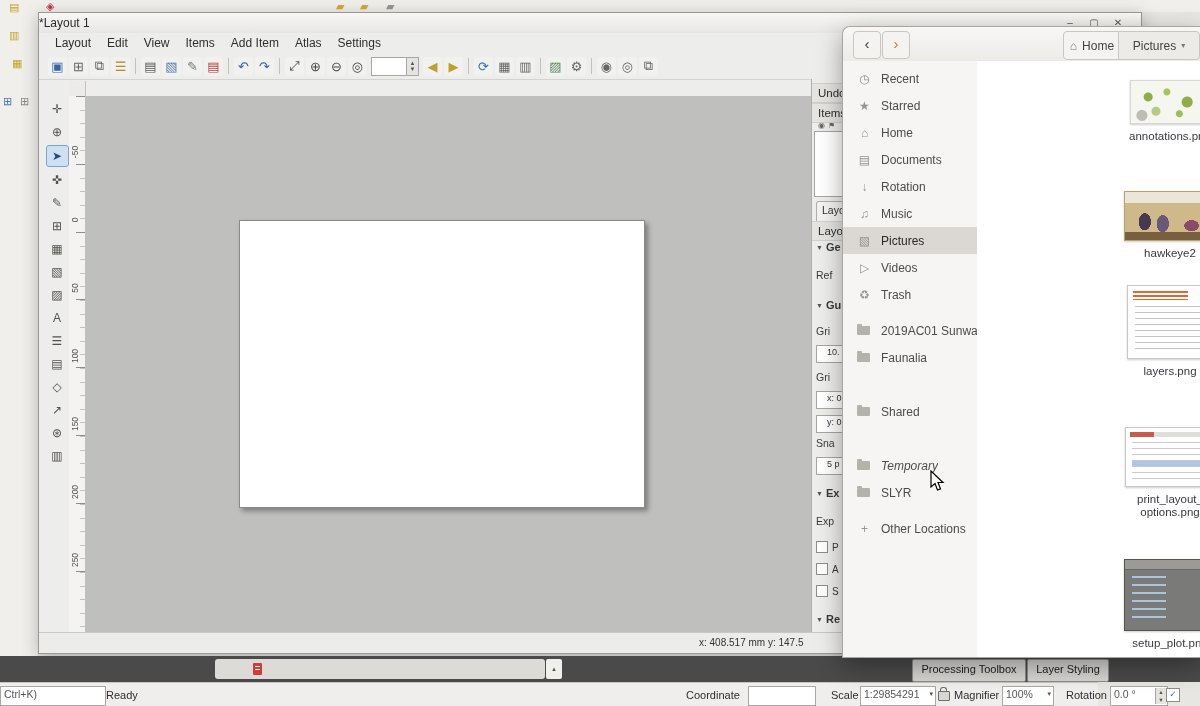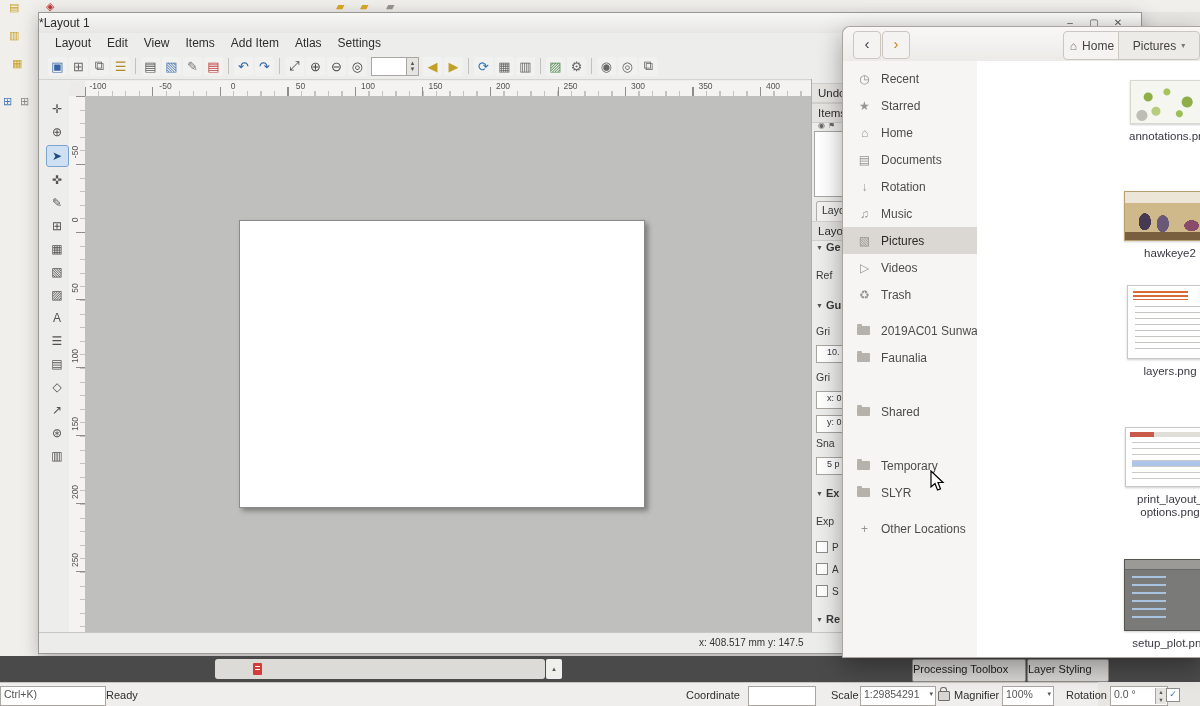--- a/index.html
+++ b/index.html
@@ -73,21 +73,21 @@
   #lw-coords{position:absolute;left:660px;top:4px;font-size:10px;color:#333;white-space:nowrap}
 
   
   #dstrip{left:0;top:656px;width:1200px;height:26px;background:#4a4a4a}
   #dpill{left:215px;top:3px;width:330px;height:20px;background:#dcdbd8;border-radius:3px}
   #dpill-icon{left:38px;top:4px;width:9px;height:12px;background:#d43a3a;border-radius:1px}
   #dpill-icon::after{content:"";position:absolute;left:2px;top:3px;width:5px;height:1px;background:#fff;box-shadow:0 3px 0 #fff}
   #dsliver{left:546px;top:3px;width:16px;height:20px;background:#efefec;border-radius:2px;text-align:center;
       font-size:7px;color:#555;line-height:20px}
   .dtab{position:absolute;top:3px;height:21px;background:#d6d4d1;border:1px solid #8f8d8a;border-radius:2px;
-      font-size:11px;color:#1c1c1c;text-align:left;line-height:19px}
+      font-size:11px;color:#1c1c1c;text-align:center;line-height:19px}
 
   
   #bstatus{left:0;top:682px;width:1098px;height:24px;background:#efeeec;border-top:1px solid #c9c6c2}
   .bs-label{position:absolute;top:6px;font-size:11px;color:#2e2e2e;white-space:nowrap}
   .bs-input{position:absolute;top:3px;height:17px;background:#fff;border:1px solid #aaa7a2;font-size:10.5px;
       color:#555;padding:1px 3px 0 3px;white-space:nowrap;overflow:hidden}
   .bs-combo .car{position:absolute;right:2px;top:3px;font-size:7px;color:#555}
   .padlock{position:absolute;width:10px;height:8px;border:1px solid #6f6d69;border-radius:1px;background:#d8d6d2}
   .padlock::before{content:"";position:absolute;left:1px;top:-5px;width:5px;height:4px;border:1px solid #6f6d69;
       border-bottom:none;border-radius:3px 3px 0 0}
@@ -237,33 +237,20 @@
       <div class="ltool">▨</div>
       <div class="ltool">A</div>
       <div class="ltool">☰</div>
       <div class="ltool">▤</div>
       <div class="ltool">◇</div>
       <div class="ltool">↗</div>
       <div class="ltool">⊛</div>
       <div class="ltool">▥</div>
     </div>
   <div id="ruler-corner" class="abs"></div>
-  <div id="rulerh" class="abs">
-      <span class="rh-num" style="left: 13px;">-100</span>
-      <span class="rh-num" style="left: 80.5px;">-50</span>
-      <span class="rh-num" style="left: 148px;">0</span>
-      <span class="rh-num" style="left: 215.5px;">50</span>
-      <span class="rh-num" style="left: 283px;">100</span>
-      <span class="rh-num" style="left: 350.5px;">150</span>
-      <span class="rh-num" style="left: 418px;">200</span>
-      <span class="rh-num" style="left: 485.5px;">250</span>
-      <span class="rh-num" style="left: 553px;">300</span>
-      <span class="rh-num" style="left: 620.5px;">350</span>
-      <span class="rh-num" style="left: 688px;">400</span>
-    </div>
   <div id="rulerv" class="abs">
       <span class="rv-num" style="top: 56px;"><span>-50</span></span>
       <span class="rv-num" style="top: 124px;"><span>0</span></span>
       <span class="rv-num" style="top: 192px;"><span>50</span></span>
       <span class="rv-num" style="top: 260px;"><span>100</span></span>
       <span class="rv-num" style="top: 328px;"><span>150</span></span>
       <span class="rv-num" style="top: 396px;"><span>200</span></span>
       <span class="rv-num" style="top: 464px;"><span>250</span></span>
     </div>
   <div id="lw-canvas" class="abs">
@@ -398,21 +385,21 @@
         <span class="sb-label">2019AC01 Sunwater</span>
       </div>
       <div class="sb-row" style="top: 283px;">
         <span class="sb-icon folder"></span>
         <span class="sb-label">Faunalia</span>
       </div>
       <div class="sb-row" style="top: 337px;">
         <span class="sb-icon folder"></span>
         <span class="sb-label">Shared</span>
       </div>
-      <div class="sb-row" style="top: 391px;">
+      <div class="sb-row" style="top: 391px; font-style: italic;">
         <span class="sb-icon folder"></span>
         <span class="sb-label">Temporary</span>
       </div>
       <div class="sb-row" style="top: 418px;">
         <span class="sb-icon folder"></span>
         <span class="sb-label">SLYR</span>
       </div>
       <div class="sb-row" style="top: 454px;">
         <span class="sb-icon">+</span>
         <span class="sb-label">Other Locations</span>

